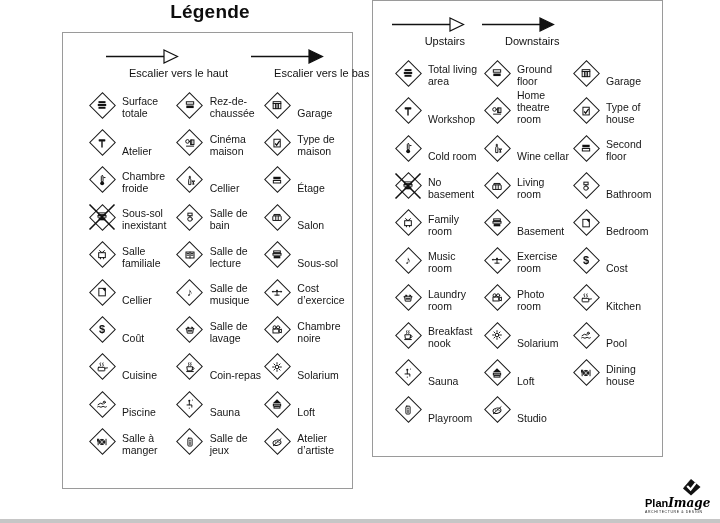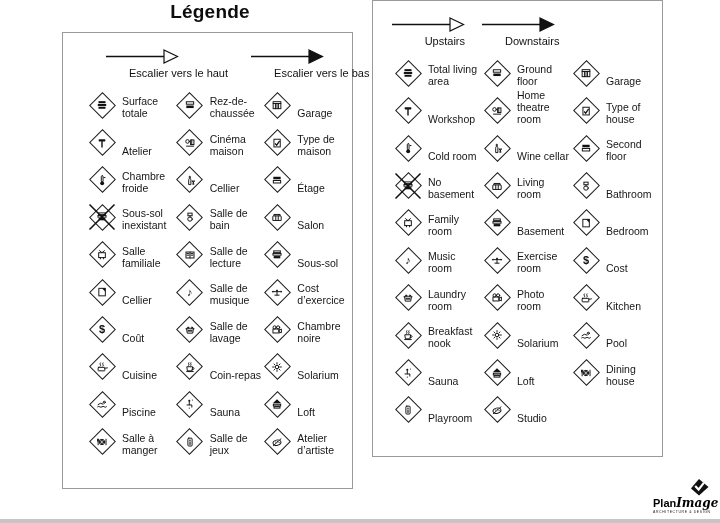--- a/index.html
+++ b/index.html
@@ -32,21 +32,21 @@
     position:absolute;left:50%;top:50%;width:19px;height:19px;
     margin:-9.5px 0 0 -9.5px;border:1.2px solid #1a1a1a;background:#fff;
     transform:rotate(45deg);box-sizing:border-box;
   }
   .glyph{position:absolute;inset:0;display:flex;align-items:center;justify-content:center;}
   .glyph svg{display:block;}
   .tglyph{font-size:11px;font-weight:bold;line-height:1;color:#111;}
   .cross{position:absolute;inset:0;}
   .label{font-size:10.5px;line-height:1.14;margin-left:5px;max-width:58px;color:#161616;}
   
-  .logo{position:absolute;right:1px;bottom:9px;width:66px;}
+  .logo{position:absolute;right:9px;bottom:9px;width:66px;}
   .logo-mark{display:block;margin:0 8px 0 auto;}
   .logo-name{font-size:11px;font-weight:bold;line-height:1;white-space:nowrap;color:#000;}
   .logo-name .it{font-family:"DejaVu Serif", serif;font-style:italic;font-size:12px;}
   .logo-tagline{font-size:3.5px;letter-spacing:.6px;color:#222;margin-top:1px;white-space:nowrap;}
   .bottom-bar{position:absolute;left:0;right:0;bottom:0;height:4px;background:#c6c6c6;}
 </style>
 </head>
 <body>
 
 <div class="columns">

